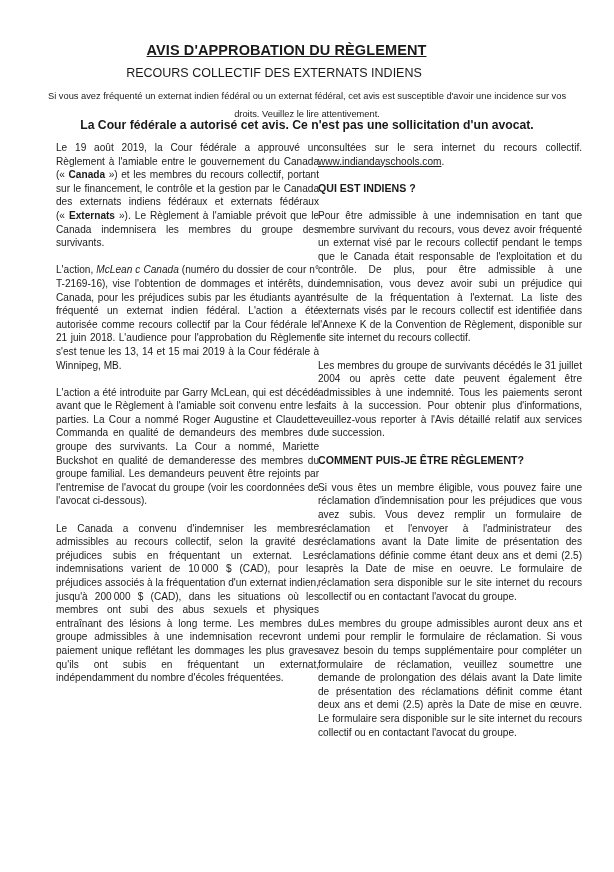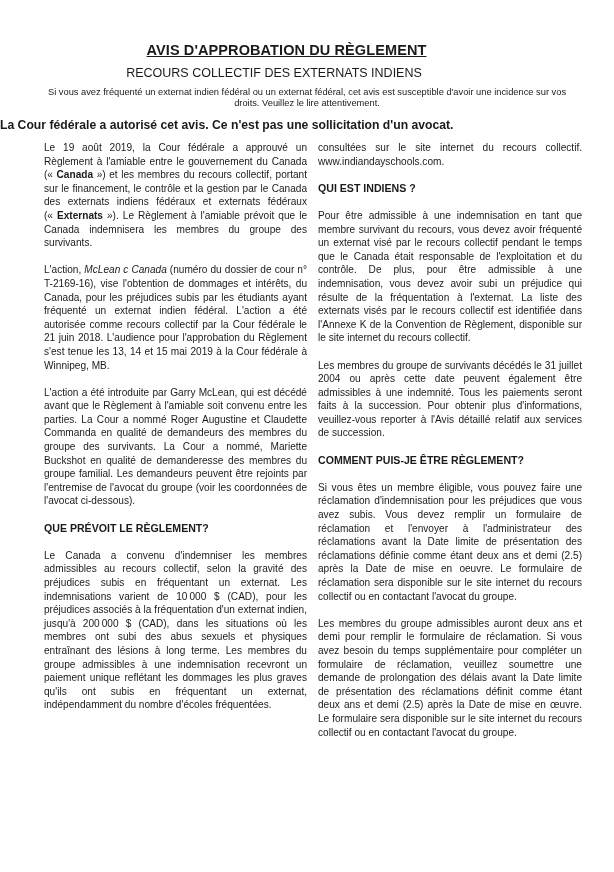--- a/index.html
+++ b/index.html
@@ -1,50 +1,49 @@
 <!DOCTYPE html>
 <html><head>
 <meta charset="utf-8">
 <style>
   html, body { margin: 0; padding: 0; background: #ffffff; }
   body { width: 614px; height: 872px; position: relative; overflow: hidden; color: #1a1a1a;
          font-family: "Liberation Sans", sans-serif; }
   .title { position: absolute; top: 42px; left: 0; width: 573px; text-align: center;
            font-size: 14.5px; font-weight: bold; text-decoration: underline; letter-spacing: 0.1px; }
   .subtitle { position: absolute; top: 66px; left: 0; width: 548px; text-align: center; font-size: 12.5px; }
-  .intro { position: absolute; top: 87px; left: 40px; width: 534px; text-align: center; font-size: 9.3px; line-height: 11px; }
-  .court { position: absolute; top: 118px; left: 0; width: 614px; font-size: 12.2px; font-weight: bold; }
+  .intro { position: absolute; top: 87px; left: 40px; width: 534px; text-align: center; font-size: 9.3px; line-height: 18px; }
+  .court { position: absolute; top: 118px; left: 0; width: 614px; text-align: center; font-size: 12.2px; font-weight: bold; }
   .col { position: absolute; top: 141px; width: 263px; font-size: 10.1px; line-height: 13.6px; }
-  .col.left { left: 44px; }
+  .col.left { left: 56px; }
   .col.right { left: 318px; width: 264px; }
   .col p { margin: 0 0 13.6px 0; text-align: justify; }
   .col h2 { margin: 0 0 13.6px 0; font-size: 10.6px; font-weight: bold; line-height: 13.6px; }
-  .link { color: #1a1a1a; }
+  .link { text-decoration: underline; color: #1a1a1a; }
   b { font-weight: bold; }
   i { font-style: italic; }
 </style>
 </head>
 <body>
 
 <div>
   <div class="title">AVIS D'APPROBATION DU RÈGLEMENT</div>
   <div class="subtitle">RECOURS COLLECTIF DES EXTERNATS INDIENS</div>
   <div class="intro">Si vous avez fréquenté un externat indien fédéral ou un externat fédéral, cet avis est susceptible d'avoir une incidence sur vos droits. Veuillez le lire attentivement.</div>
   <div class="court">La Cour fédérale a autorisé cet avis. Ce n'est pas une sollicitation d'un avocat.</div>
 
   <div class="col left">
     <p><span>Le 19 août 2019, la Cour fédérale a approuvé un Règlement à l'amiable entre le gouvernement du Canada («&nbsp;</span><b>Canada</b><span>&nbsp;») et les membres du recours collectif, portant sur le financement, le contrôle et la gestion par le Canada des externats indiens fédéraux et externats fédéraux («&nbsp;</span><b>Externats</b><span>&nbsp;»). Le Règlement à l'amiable prévoit que le Canada indemnisera les membres du groupe des survivants.</span></p>
     <p><span>L'action, </span><i>McLean c Canada</i><span> (numéro du dossier de cour n° T-2169-16), vise l'obtention de dommages et intérêts, du Canada, pour les préjudices subis par les étudiants ayant fréquenté un externat indien fédéral. L'action a été autorisée comme recours collectif par la Cour fédérale le 21 juin 2018. L'audience pour l'approbation du Règlement s'est tenue les 13, 14 et 15 mai 2019 à la Cour fédérale à Winnipeg, MB.</span></p>
     <p>L'action a été introduite par Garry McLean, qui est décédé avant que le Règlement à l'amiable soit convenu entre les parties. La Cour a nommé Roger Augustine et Claudette Commanda en qualité de demandeurs des membres du groupe des survivants. La Cour a nommé, Mariette Buckshot en qualité de demanderesse des membres du groupe familial. Les demandeurs peuvent être rejoints par l'entremise de l'avocat du groupe (voir les coordonnées de l'avocat ci-dessous).</p>
-    <h2>QUE PRÉVOIT LE RÈGLEMENT?</h2>
     <p>Le Canada a convenu d'indemniser les membres admissibles au recours collectif, selon la gravité des préjudices subis en fréquentant un externat. Les indemnisations varient de 10 000&nbsp;$ (CAD), pour les préjudices associés à la fréquentation d'un externat indien, jusqu'à 200 000&nbsp;$ (CAD), dans les situations où les membres ont subi des abus sexuels et physiques entraînant des lésions à long terme. Les membres du groupe admissibles à une indemnisation recevront un paiement unique reflétant les dommages les plus graves qu'ils ont subis en fréquentant un externat, indépendamment du nombre d'écoles fréquentées.</p>
   </div>
 
   <div class="col right">
-    <p><span>consultées sur le site internet du recours collectif.</span> <a class="link">www.indiandayschools.com</a><span>.</span></p>
+    <p><span>consultées sur le sera internet du recours collectif.</span> <a class="link">www.indiandayschools.com</a><span>.</span></p>
     <h2>QUI EST INDIENS ?</h2>
     <p>Pour être admissible à une indemnisation en tant que membre survivant du recours, vous devez avoir fréquenté un externat visé par le recours collectif pendant le temps que le Canada était responsable de l'exploitation et du contrôle. De plus, pour être admissible à une indemnisation, vous devez avoir subi un préjudice qui résulte de la fréquentation à l'externat. La liste des externats visés par le recours collectif est identifiée dans l'Annexe K de la Convention de Règlement, disponible sur le site internet du recours collectif.</p>
     <p>Les membres du groupe de survivants décédés le 31 juillet 2004 ou après cette date peuvent également être admissibles à une indemnité. Tous les paiements seront faits à la succession. Pour obtenir plus d'informations, veuillez-vous reporter à l'Avis détaillé relatif aux services de succession.</p>
     <h2>COMMENT PUIS-JE ÊTRE RÈGLEMENT?</h2>
     <p>Si vous êtes un membre éligible, vous pouvez faire une réclamation d'indemnisation pour les préjudices que vous avez subis. Vous devez remplir un formulaire de réclamation et l'envoyer à l'administrateur des réclamations avant la Date limite de présentation des réclamations définie comme étant deux ans et demi (2.5) après la Date de mise en oeuvre. Le formulaire de réclamation sera disponible sur le site internet du recours collectif ou en contactant l'avocat du groupe.</p>
     <p>Les membres du groupe admissibles auront deux ans et demi pour remplir le formulaire de réclamation. Si vous avez besoin du temps supplémentaire pour compléter un formulaire de réclamation, veuillez soumettre une demande de prolongation des délais avant la Date limite de présentation des réclamations définit comme étant deux ans et demi (2.5) après la Date de mise en œuvre. Le formulaire sera disponible sur le site internet du recours collectif ou en contactant l'avocat du groupe.</p>
   </div>
 </div>
 
 </body></html>

